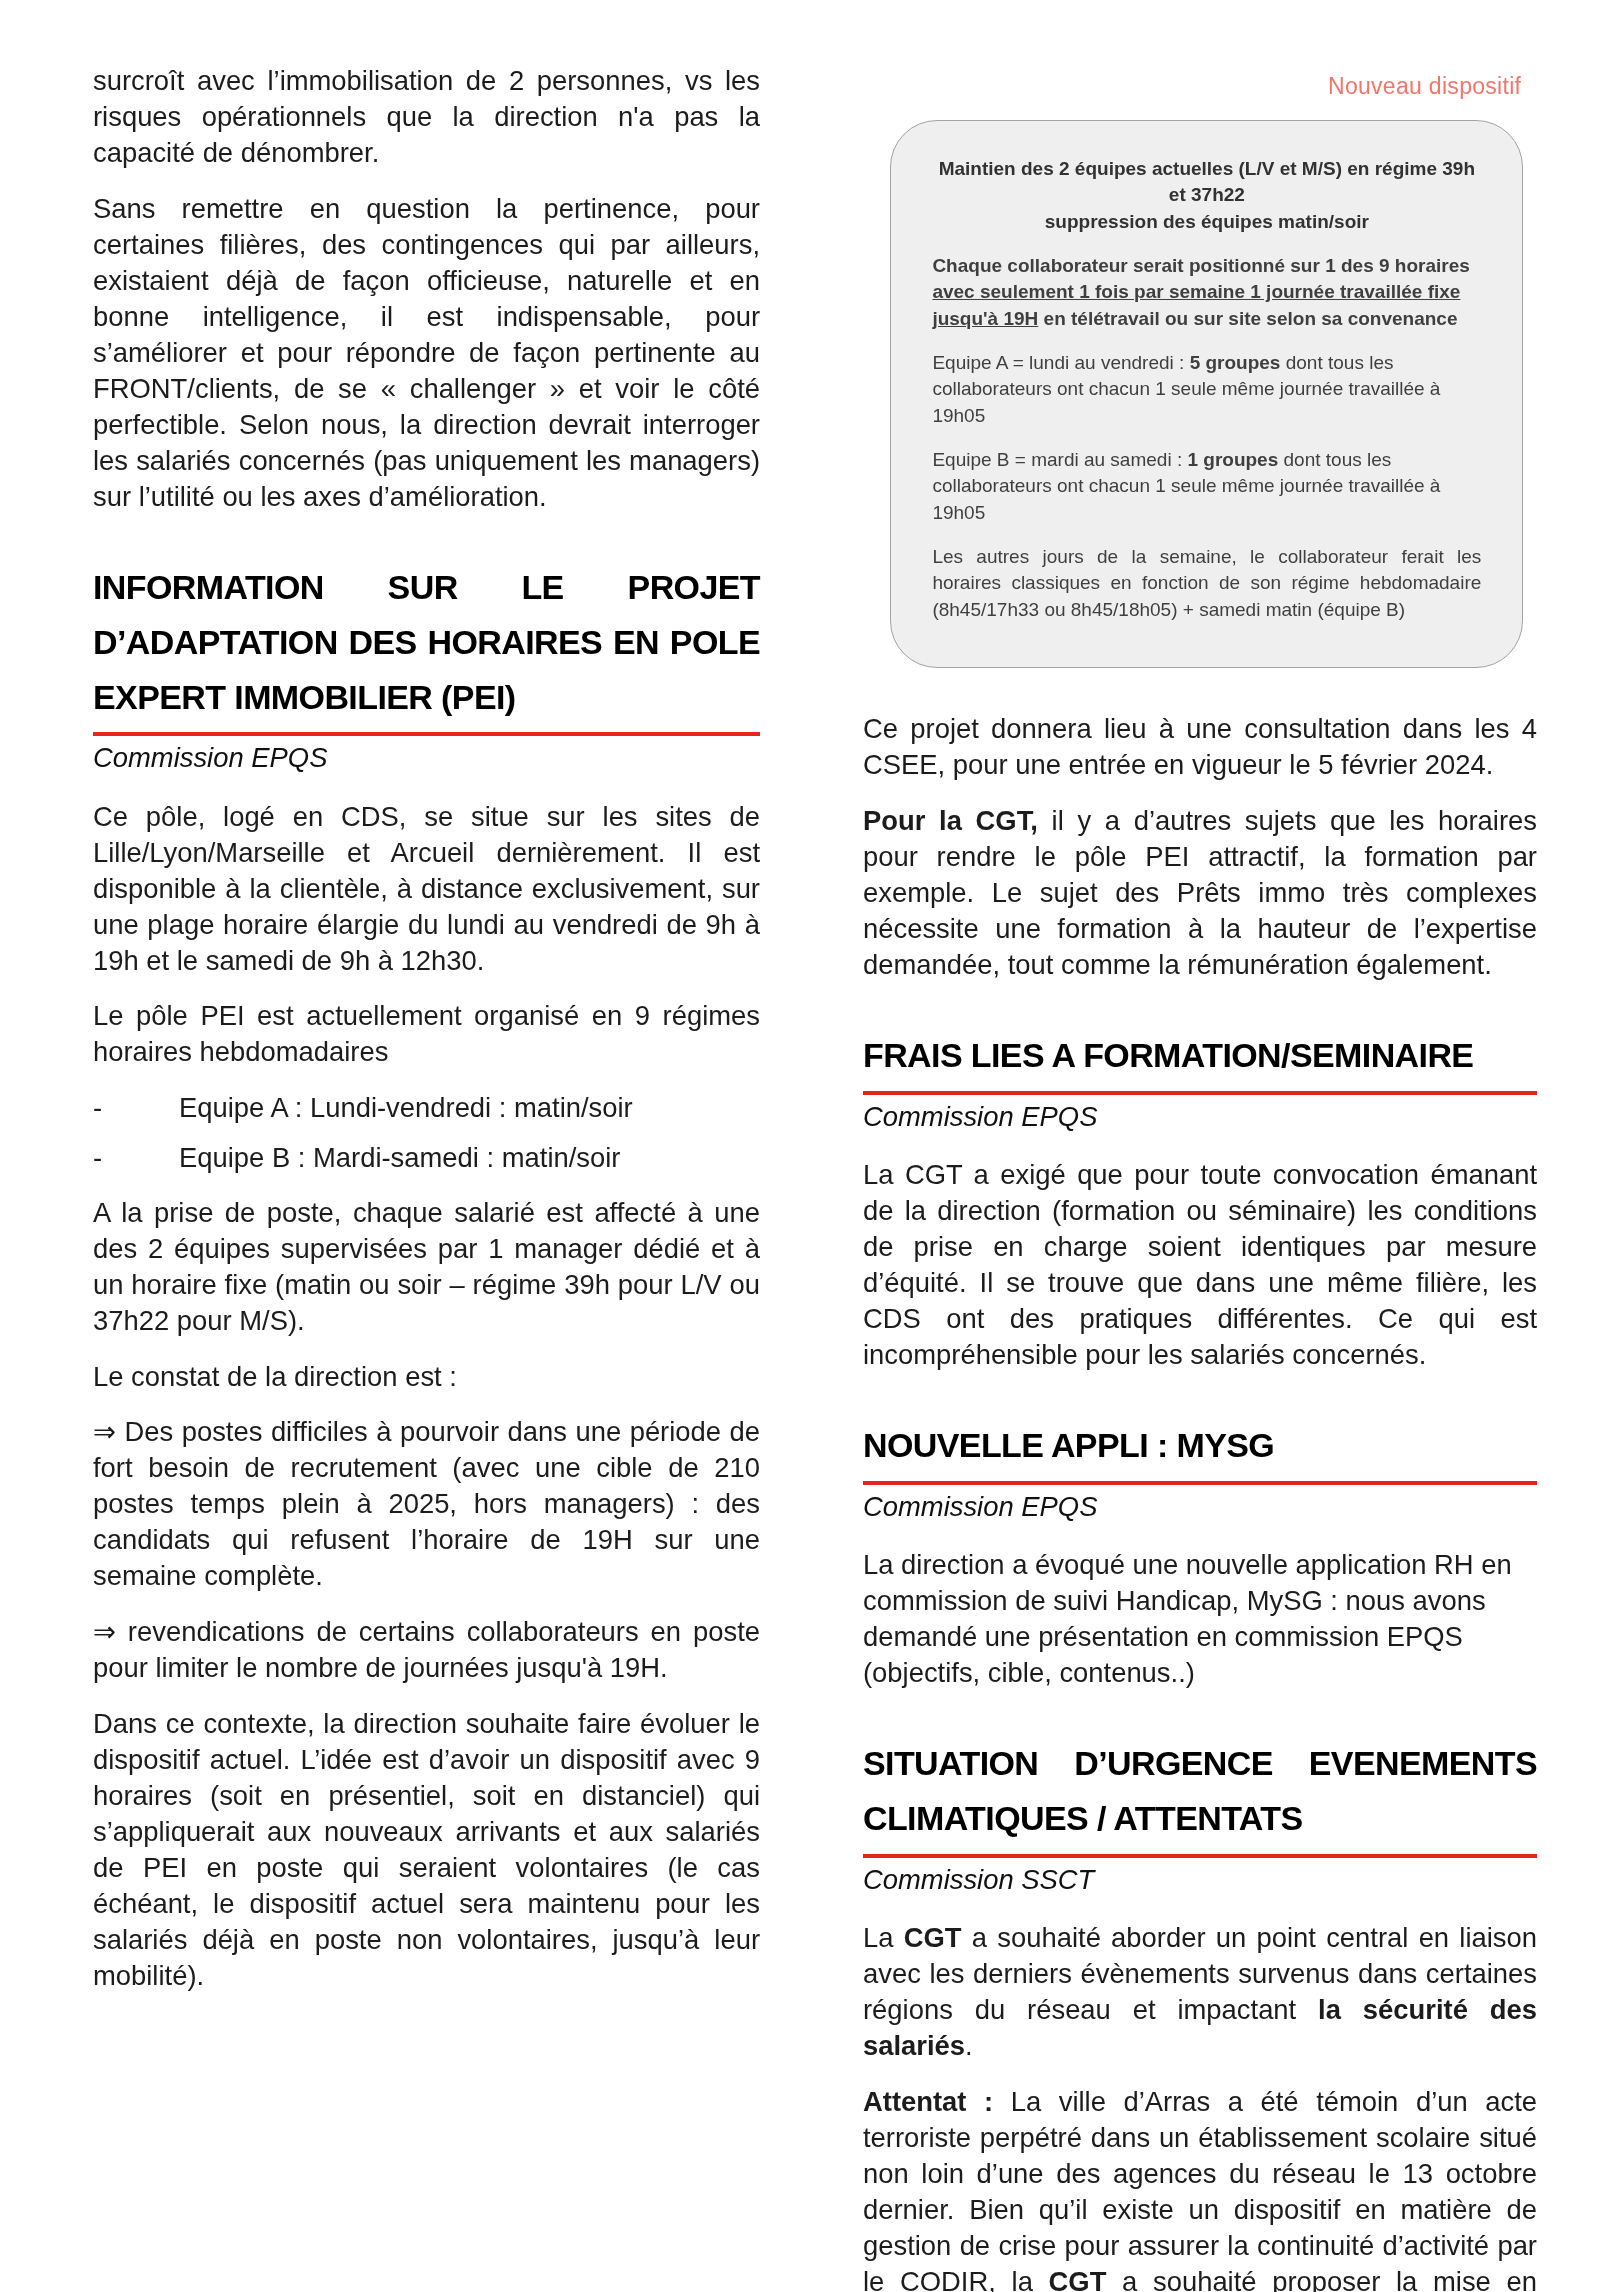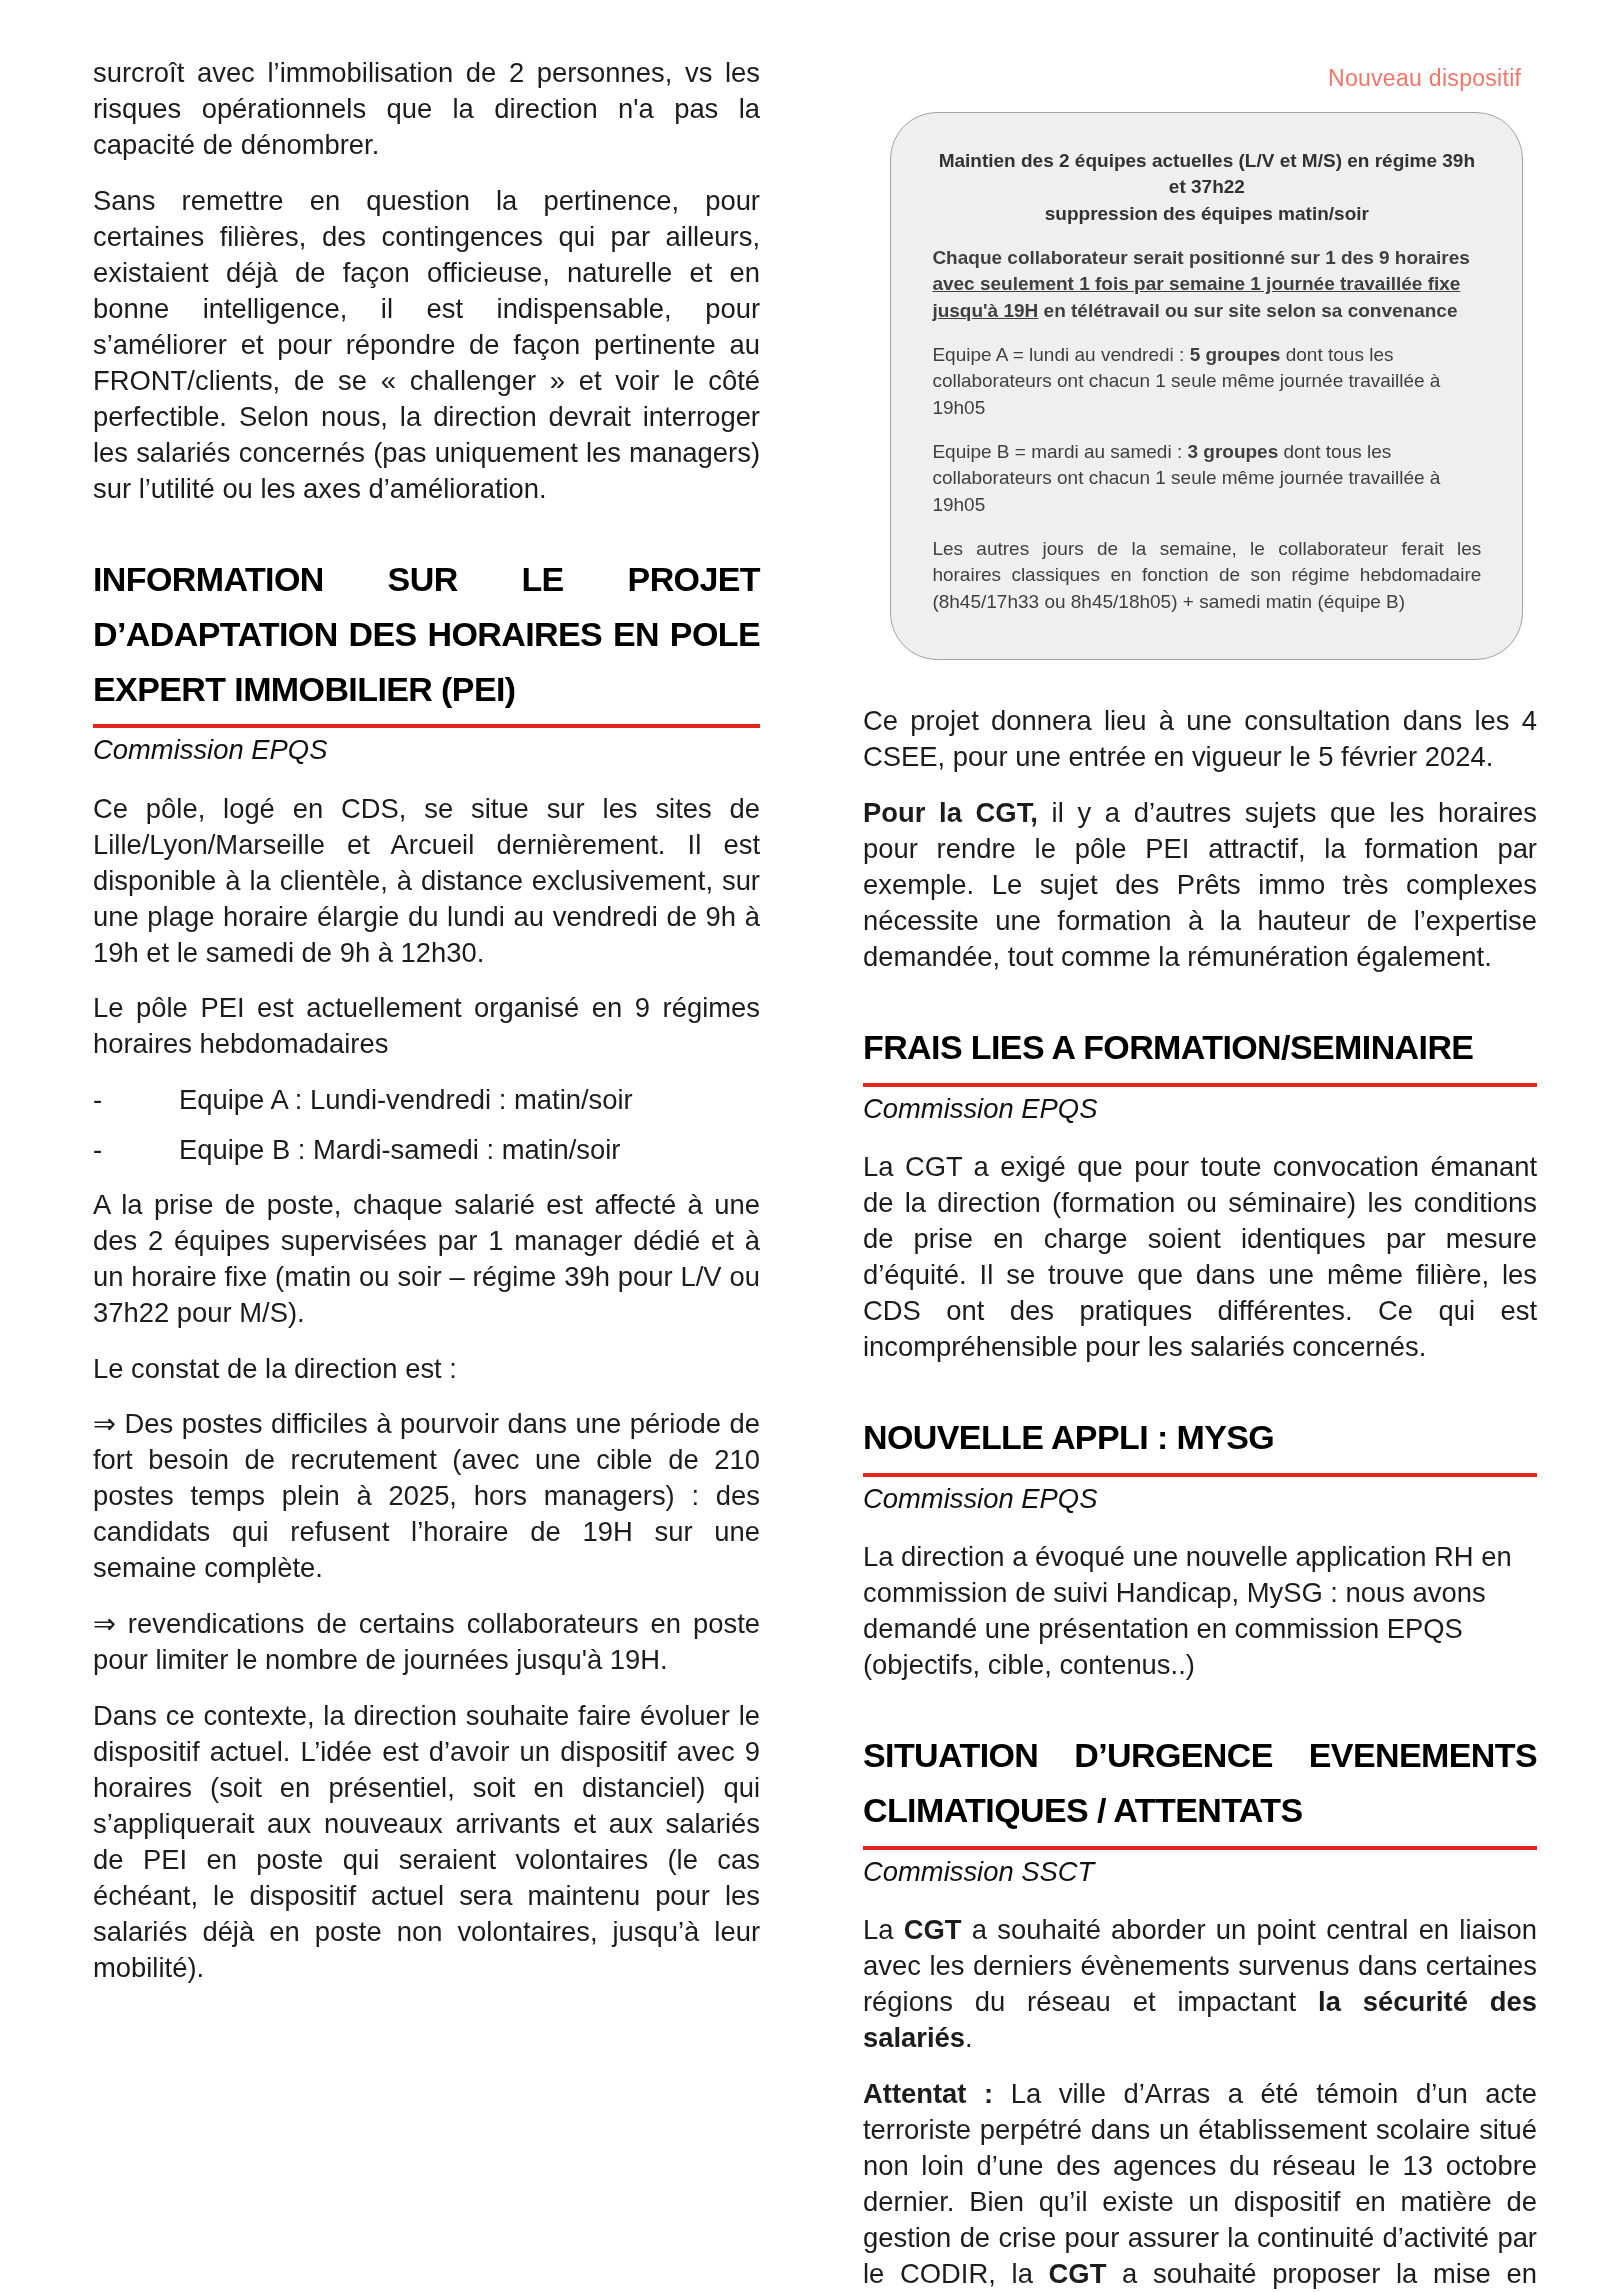--- a/index.html
+++ b/index.html
@@ -7,21 +7,21 @@
     --accent_red:#e4251b; --salmon:#f0766a; --box_bg:#efefef;
     --text:#1c1c1c; --box_text:#3f3f3f;
   }
   *{box-sizing:border-box; margin:0; padding:0;}
   html,body{background:#ffffff;}
   .page{
     position:relative; width:1620px; height:2293px; background:#fff;
     font-family:"Liberation Sans","DejaVu Sans",sans-serif;
     color:var(--text); overflow:hidden;
   }
-  .col{position:absolute; top:55px;}
+  .col{position:absolute; top:63px;}
   .col-left{left:93px;  width:667px;}
   .col-right{left:863px; width:674px;}
   .col p.body{font-size:27.4px; line-height:36px; margin:0 0 19.6px;}
   .j{text-align:justify; text-align-last:left;}
   .section{margin-top:45px;}
   .heading{
     font-size:34px; font-weight:700; line-height:55px; letter-spacing:-0.6px;
     color:#000; text-align:justify; text-align-last:left;
   }
   .rule{height:3.9px; background:var(--accent_red); margin:7.8px 0 3.9px;}
@@ -76,21 +76,21 @@
     <p class="body j"><span>Dans ce contexte, la direction souhaite faire évoluer le dispositif actuel.  L’idée est d’avoir un dispositif avec 9 horaires (soit en présentiel, soit en distanciel) qui s’appliquerait aux nouveaux arrivants et aux salariés de PEI en poste qui seraient volontaires (le cas échéant, le dispositif actuel sera maintenu pour les salariés déjà en poste non volontaires, jusqu’à leur mobilité).</span></p>
   </div>
 
   <div class="col col-right">
     <div class="box-label">Nouveau dispositif</div>
 
     <div class="box">
       <p class="box-title"><span style="font-weight: 700;">Maintien des 2 équipes actuelles (L/V et M/S) en régime 39h et 37h22</span><br><span style="font-weight: 700;">suppression des équipes matin/soir</span></p>
       <p><span style="font-weight: 700; text-align: center;">Chaque collaborateur serait positionné sur 1 des 9 horaires </span><span style="font-weight: 700; text-decoration: underline;">avec seulement 1 fois par semaine 1 journée travaillée fixe jusqu'à 19H</span><span style="font-weight: 700;"> en télétravail ou sur site selon sa convenance</span></p>
       <p><span>Equipe A = lundi au vendredi : </span><span style="font-weight: 700;">5 groupes</span><span> dont tous les collaborateurs ont chacun 1 seule même journée travaillée à 19h05</span></p>
-      <p><span>Equipe B = mardi au samedi : </span><span style="font-weight: 700;">3 groupes</span><span> dont tous les collaborateurs ont chacun 1 seule même journée travaillée à 19h05</span></p>
+      <p><span>Equipe B = mardi au samedi : </span><span style="font-weight: 700;">1 groupes</span><span> dont tous les collaborateurs ont chacun 1 seule même journée travaillée à 19h05</span></p>
       <p class="j"><span>Les autres jours de la semaine, le collaborateur ferait les horaires classiques en fonction de son régime hebdomadaire (8h45/17h33 ou 8h45/18h05) + samedi matin (équipe B)</span></p>
     </div>
 
     <p class="body j"><span>Ce projet donnera lieu à une consultation dans les 4 CSEE, pour une entrée en vigueur le 5 février 2024.</span></p>
     <p class="body j"><span style="font-weight: 700;">Pour la CGT,</span><span> il y a d’autres sujets que les horaires pour rendre le pôle PEI attractif, la formation par exemple. Le sujet des Prêts immo très complexes nécessite une formation à la hauteur de l’expertise demandée, tout comme la rémunération également.</span></p>
 
     <div class="section">
       <h2 class="heading">FRAIS LIES A FORMATION/SEMINAIRE</h2>
       <div class="rule"></div>
       <div class="commission">Commission EPQS</div>

